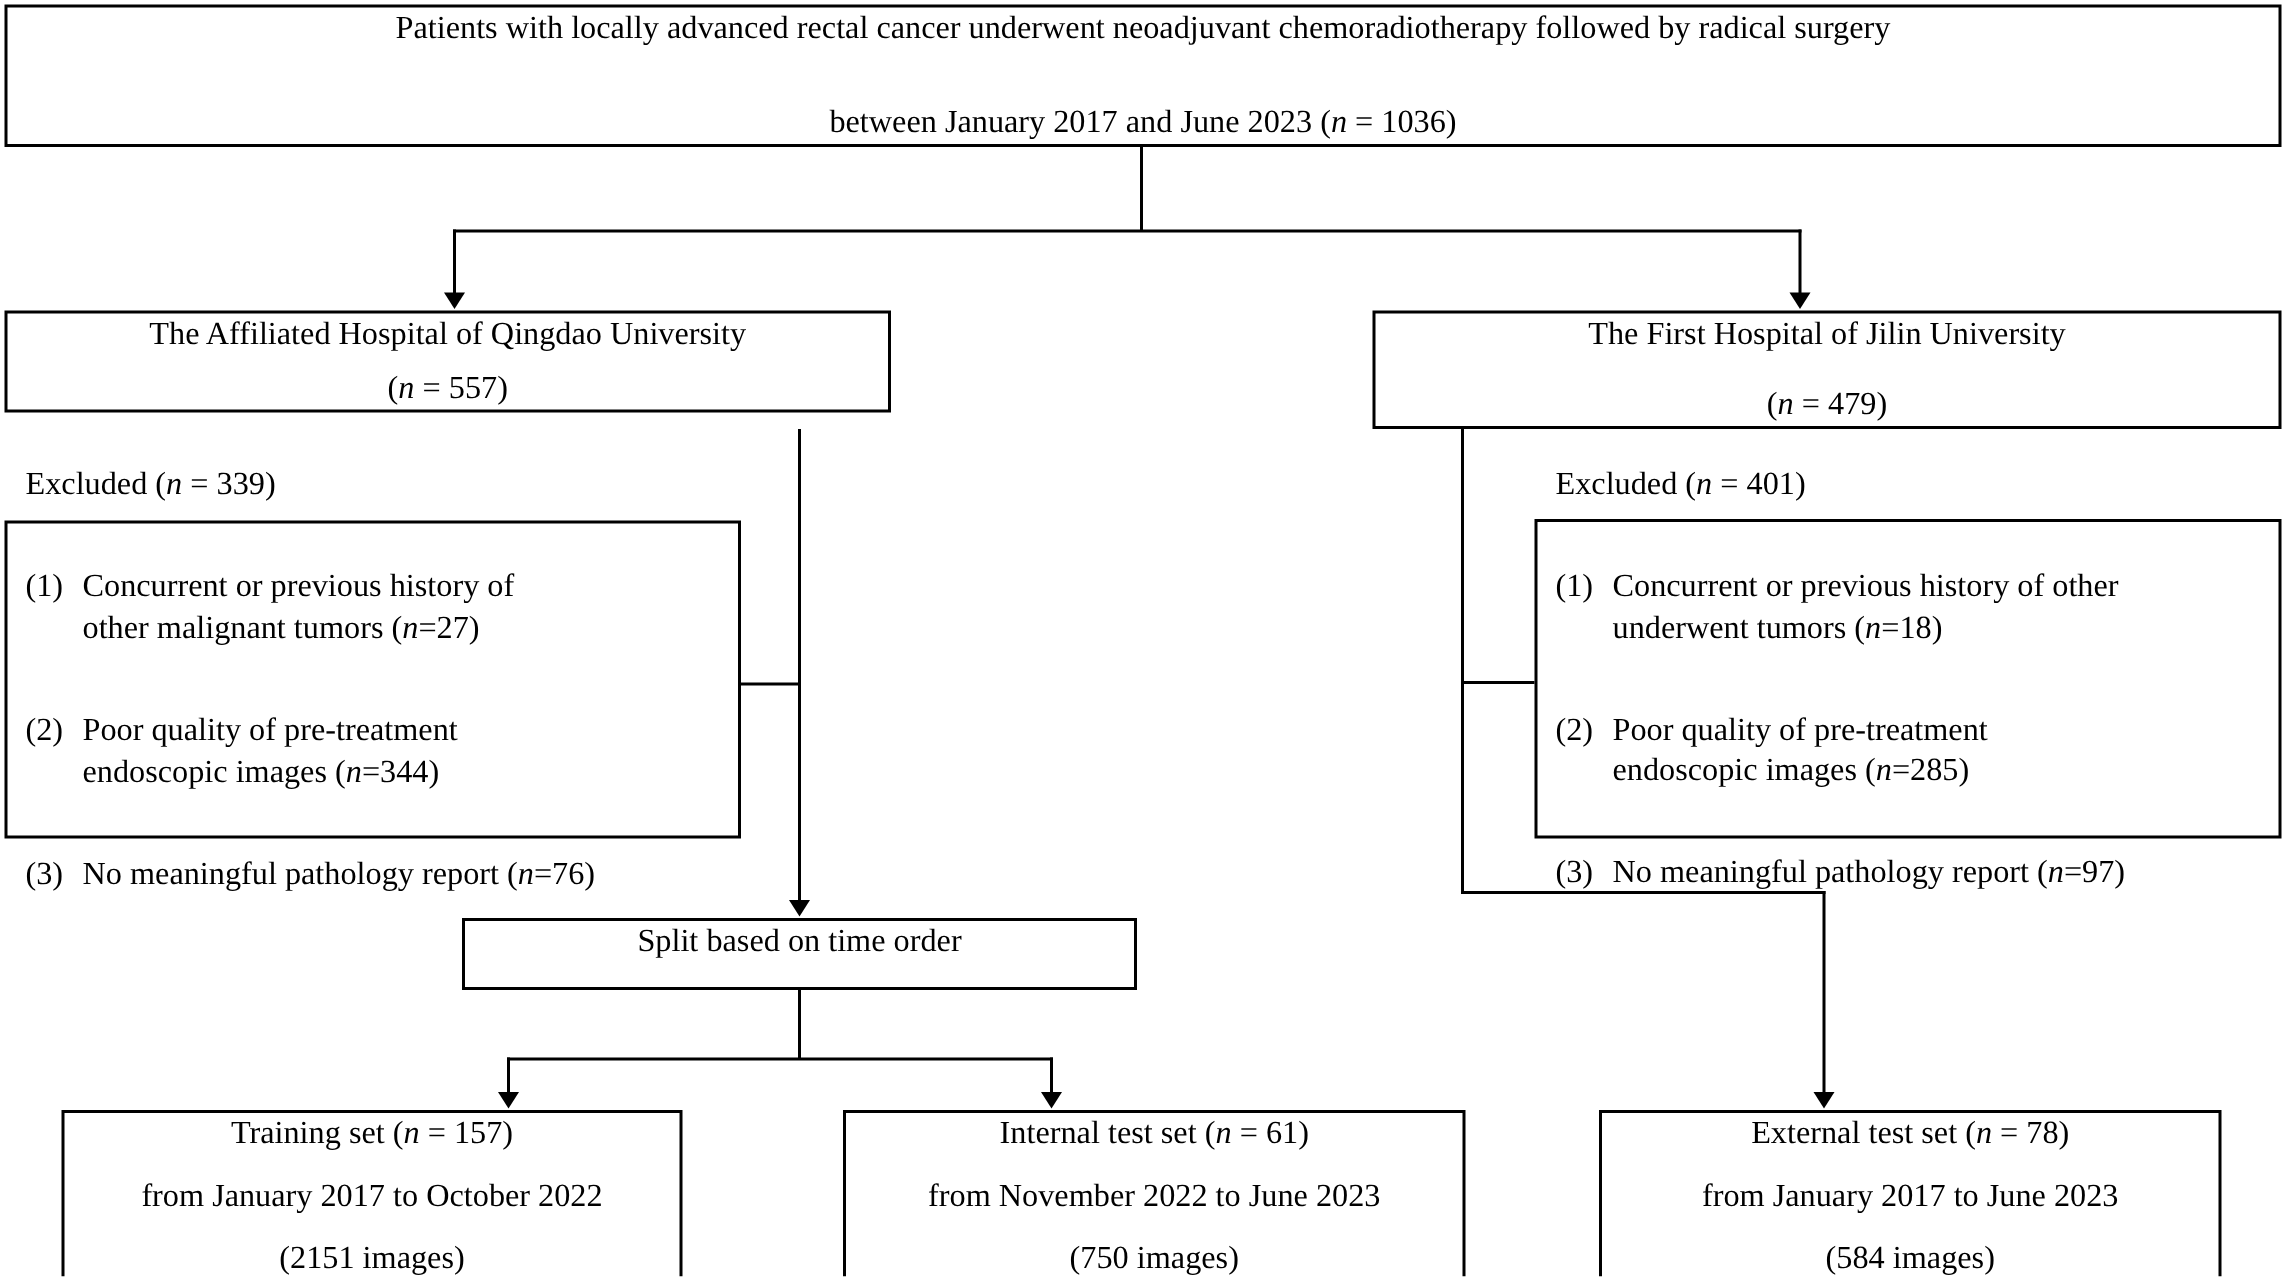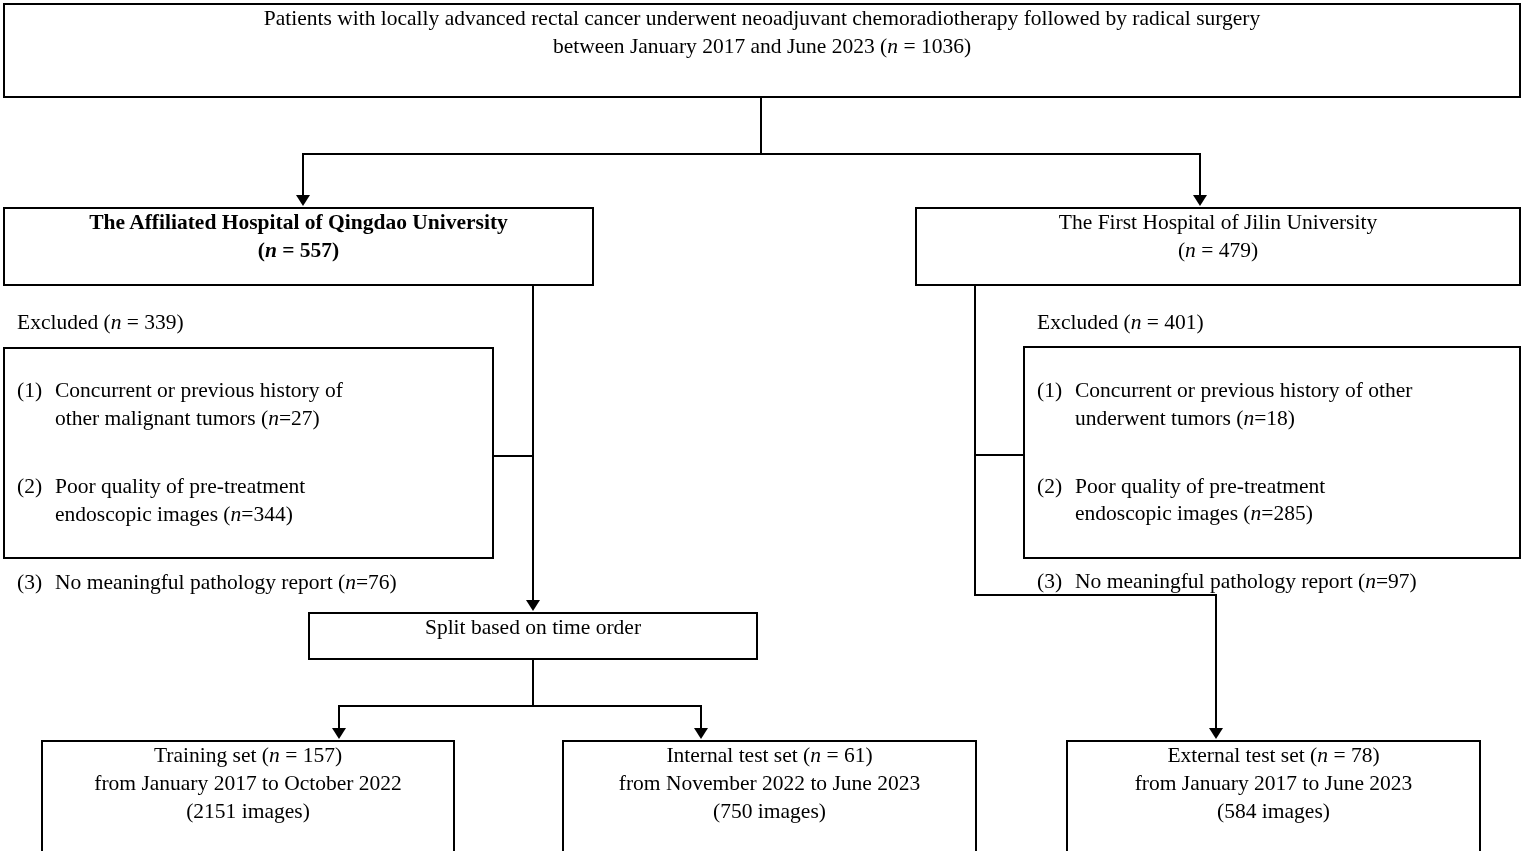--- a/index.html
+++ b/index.html
@@ -18,21 +18,21 @@
     overflow: hidden;
   }
   .box {
     position: absolute;
     border: 2px solid #000000;
     background: #ffffff;
     box-sizing: border-box;
     display: flex;
     flex-direction: column;
     align-items: center;
-    justify-content: flex-start;
+    justify-content: space-between;
     text-align: center;
     line-height: 1.30;
     font-size: 21.5px;
   }
   .box.left-align {
     align-items: flex-start;
     text-align: left;
     gap: 40px;
   }
   .box .ln {
@@ -91,21 +91,21 @@
     <span class="ln"><span>between January 2017 and June 2023 (</span><span class="ital">n</span><span> = 1036)</span></span>
   </div>
 
   <div class="conn vline" style="left:760px; top:98px; height:56px;"></div>
   <div class="conn hline" style="left:302px; top:153px; width:899px;"></div>
   <div class="conn vline" style="left:302px; top:153px; height:43px;"></div>
   <div class="arrow" style="left:296px; top:195px;"></div>
   <div class="conn vline" style="left:1199px; top:153px; height:43px;"></div>
   <div class="arrow" style="left:1193px; top:195px;"></div>
 
-  <div class="box" style="left:3px; top:207px; width:591px; height:79px;font-weight:bold;">
+  <div class="box" style="left:3px; top:207px; width:591px; height:68px;">
     <span class="ln">The Affiliated Hospital of Qingdao University</span>
     <span class="ln"><span>(</span><span class="ital">n</span><span> = 557)</span></span>
   </div>
 
   <div class="box" style="left:915px; top:207px; width:606px; height:79px;">
     <span class="ln">The First Hospital of Jilin University</span>
     <span class="ln"><span>(</span><span class="ital">n</span><span> = 479)</span></span>
   </div>
 
   <div class="conn vline" style="left:532px; top:286px; height:315px;"></div>

